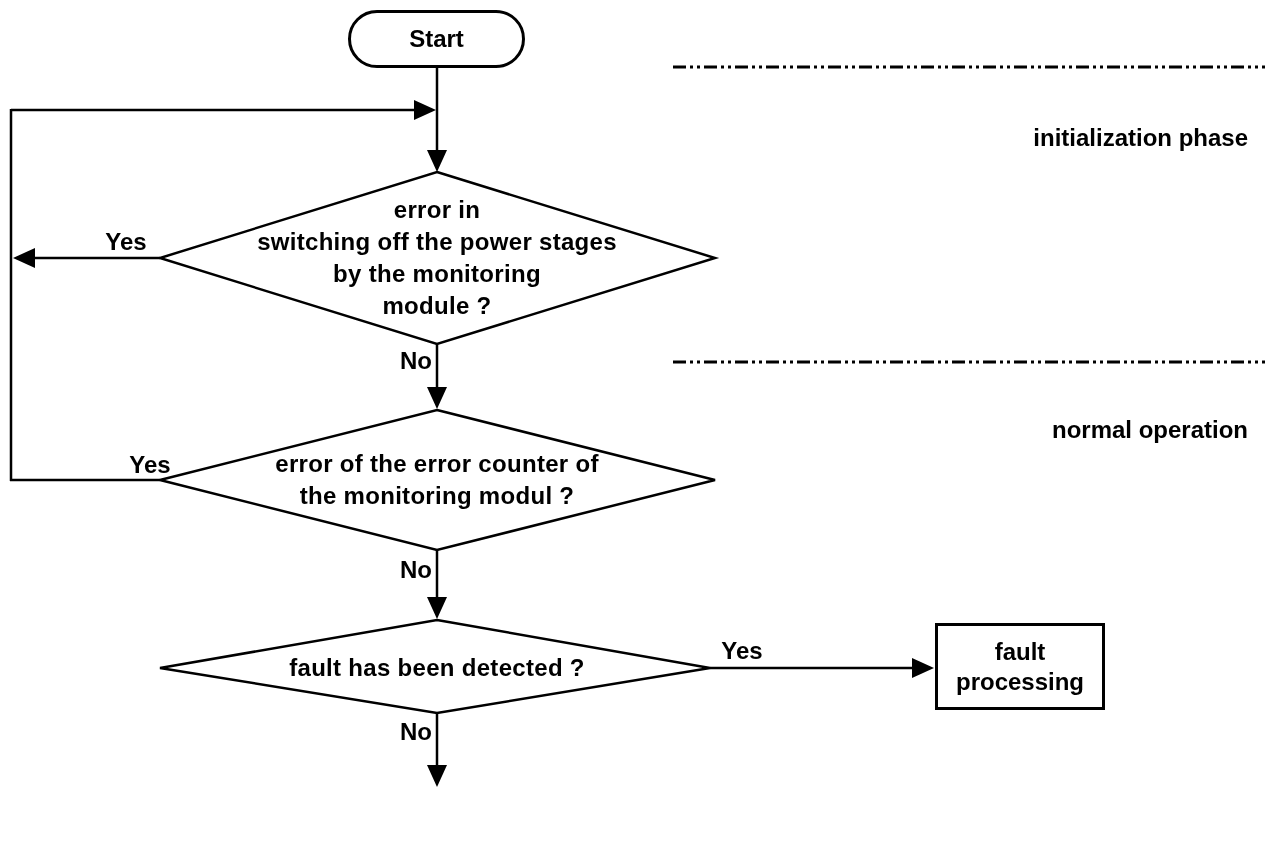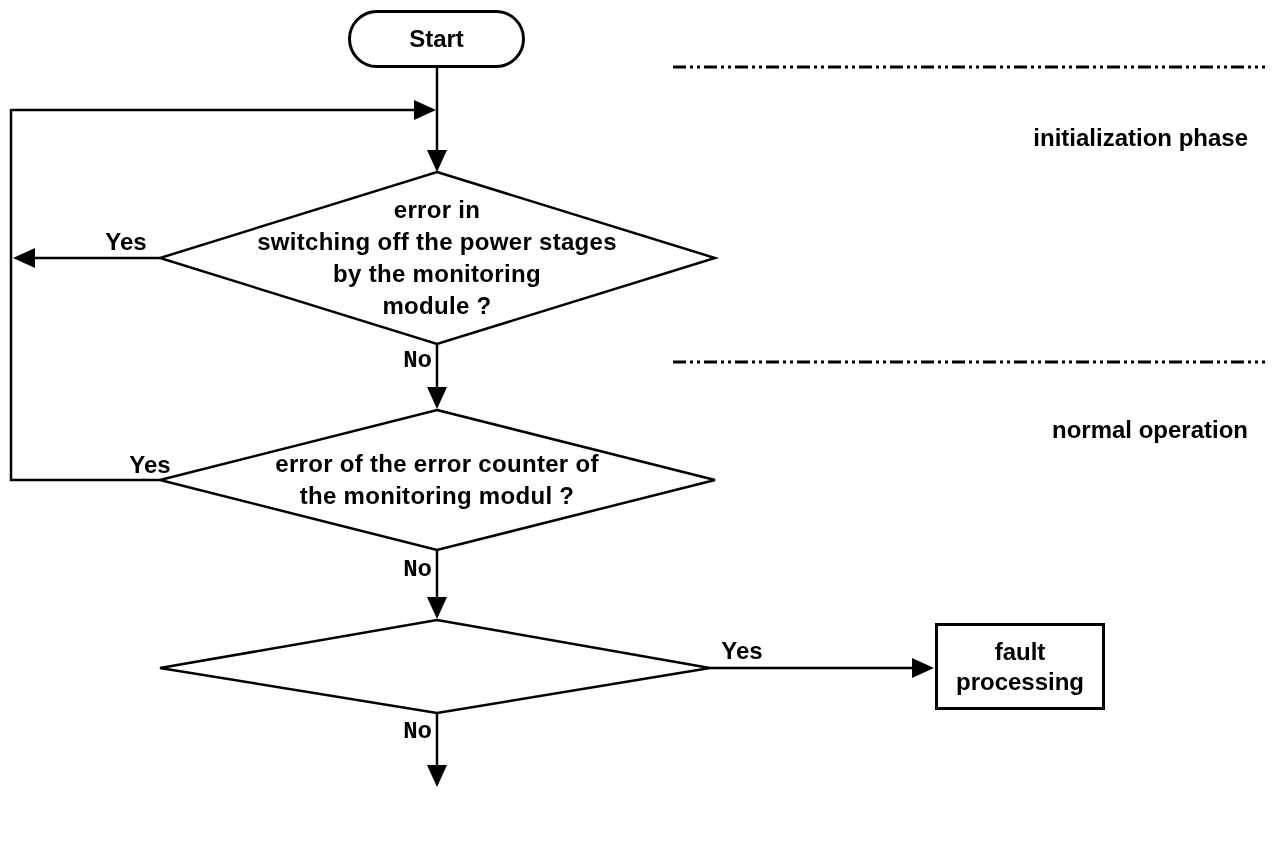--- a/index.html
+++ b/index.html
@@ -51,21 +51,21 @@
   .decision-text {
     position: absolute;
     text-align: center;
     font-weight: bold;
     font-size: 24px;
     line-height: 32px;
     letter-spacing: 0.3px;
     white-space: pre-line;
   }
   .edge-label { width: 60px; text-align: center; }
-  .edge-label.no { text-align: right; font-family: Liberation Mono, monospace; }
+  .edge-label.no { text-align: right; }
   .phase-label { text-align: right; font-size: 24px; margin-top: 13px; }
 </style>
 </head>
 <body>
 
 <div class="canvas">
 
   <svg class="wires" width="1280" height="858" viewBox="0 0 1280 858">
 
     <line x1="437" y1="68" x2="437" y2="152" stroke="#000" stroke-width="2.5"></line>
@@ -105,20 +105,21 @@
   </div>
 
   <div class="decision-text" style="left:187px; top:194px; width:500px;">error in
 switching off the power stages
 by the monitoring
 module ?</div>
 
   <div class="decision-text" style="left:187px; top:448px; width:500px;">error of the error counter of
 the monitoring modul ?</div>
 
+  <div class="decision-text" style="left:187px; top:652px; width:500px;">fault has been detected ?</div>
 
   <div class="lbl edge-label" style="left:96px;  top:228px;">Yes</div>
   <div class="lbl edge-label no" style="left:372px; top:347px;">No</div>
 
   <div class="lbl edge-label" style="left:120px; top:451px;">Yes</div>
   <div class="lbl edge-label no" style="left:372px; top:556px;">No</div>
 
   <div class="lbl edge-label" style="left:712px; top:637px;">Yes</div>
   <div class="lbl edge-label no" style="left:372px; top:718px;">No</div>
 

